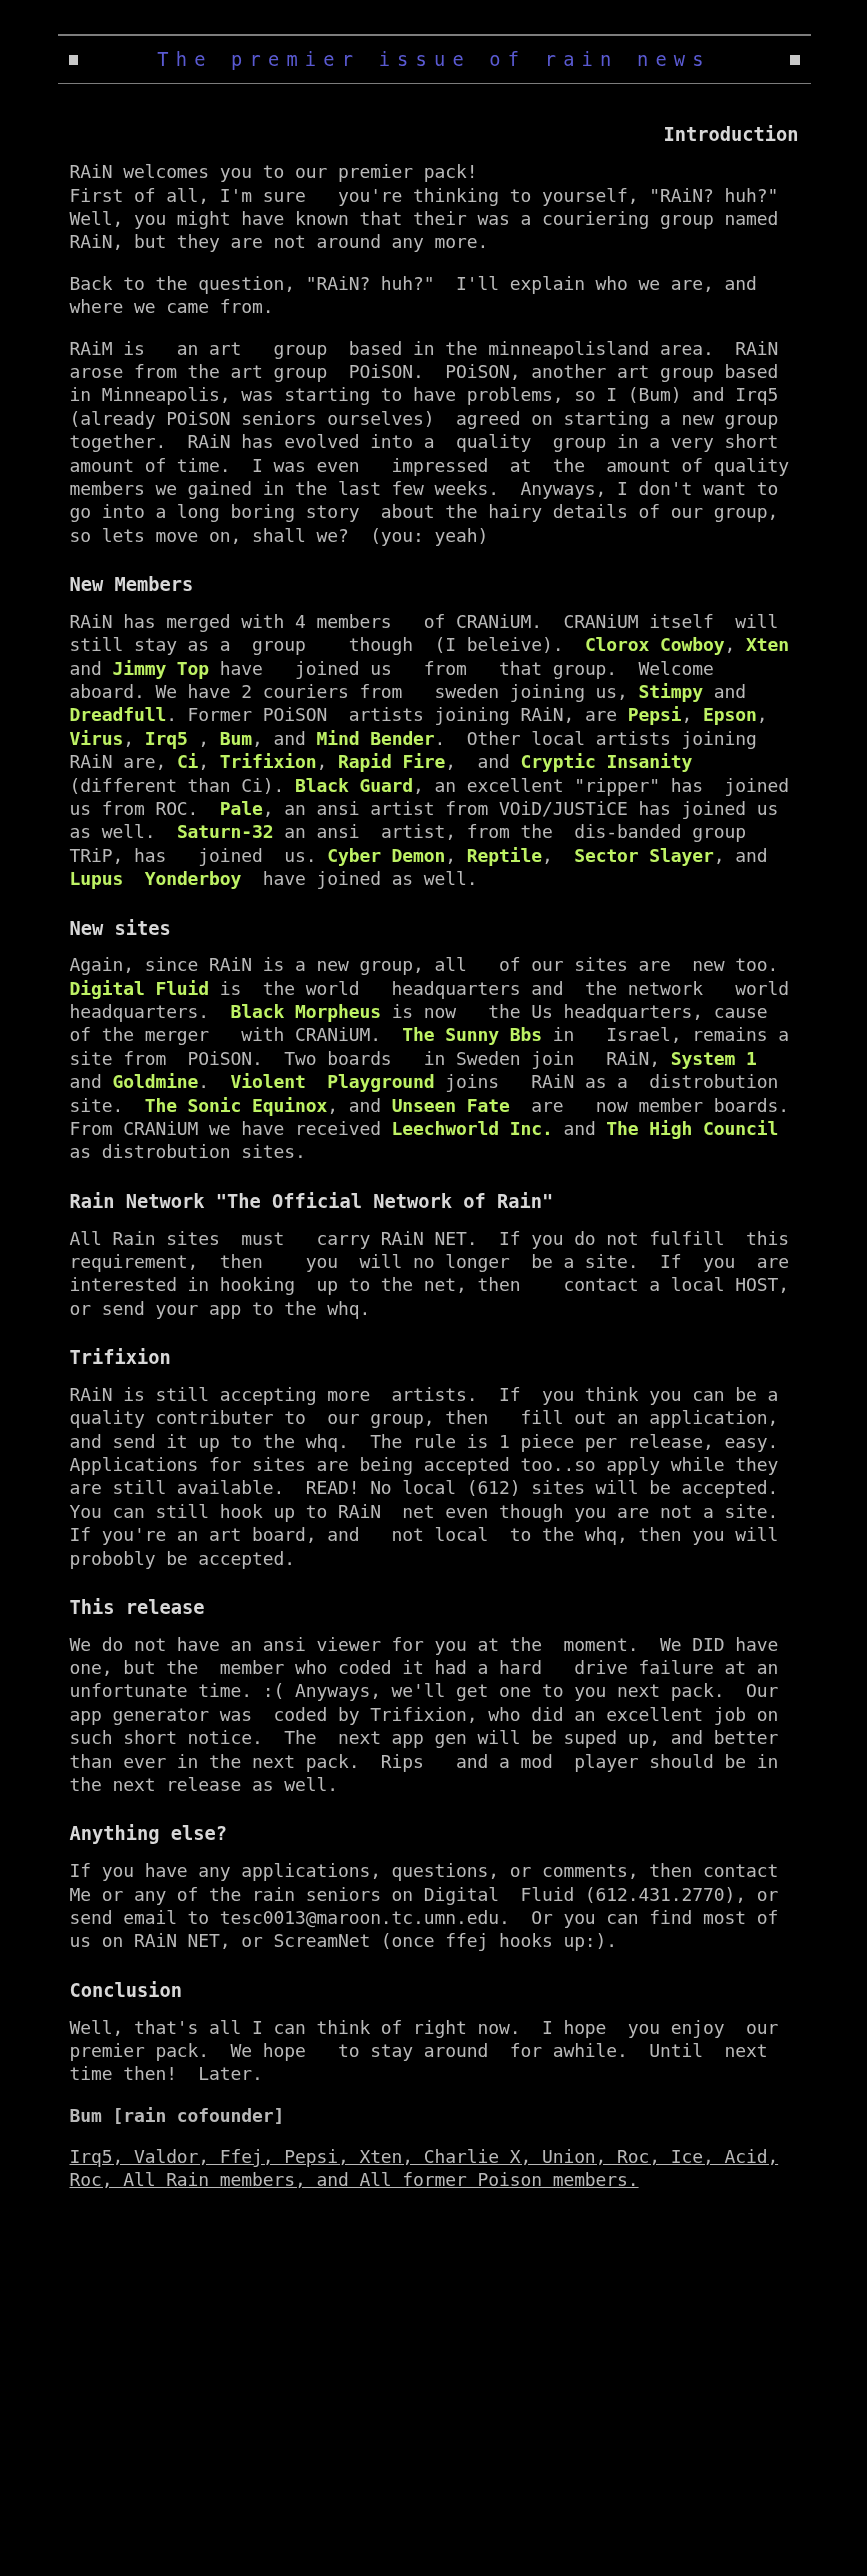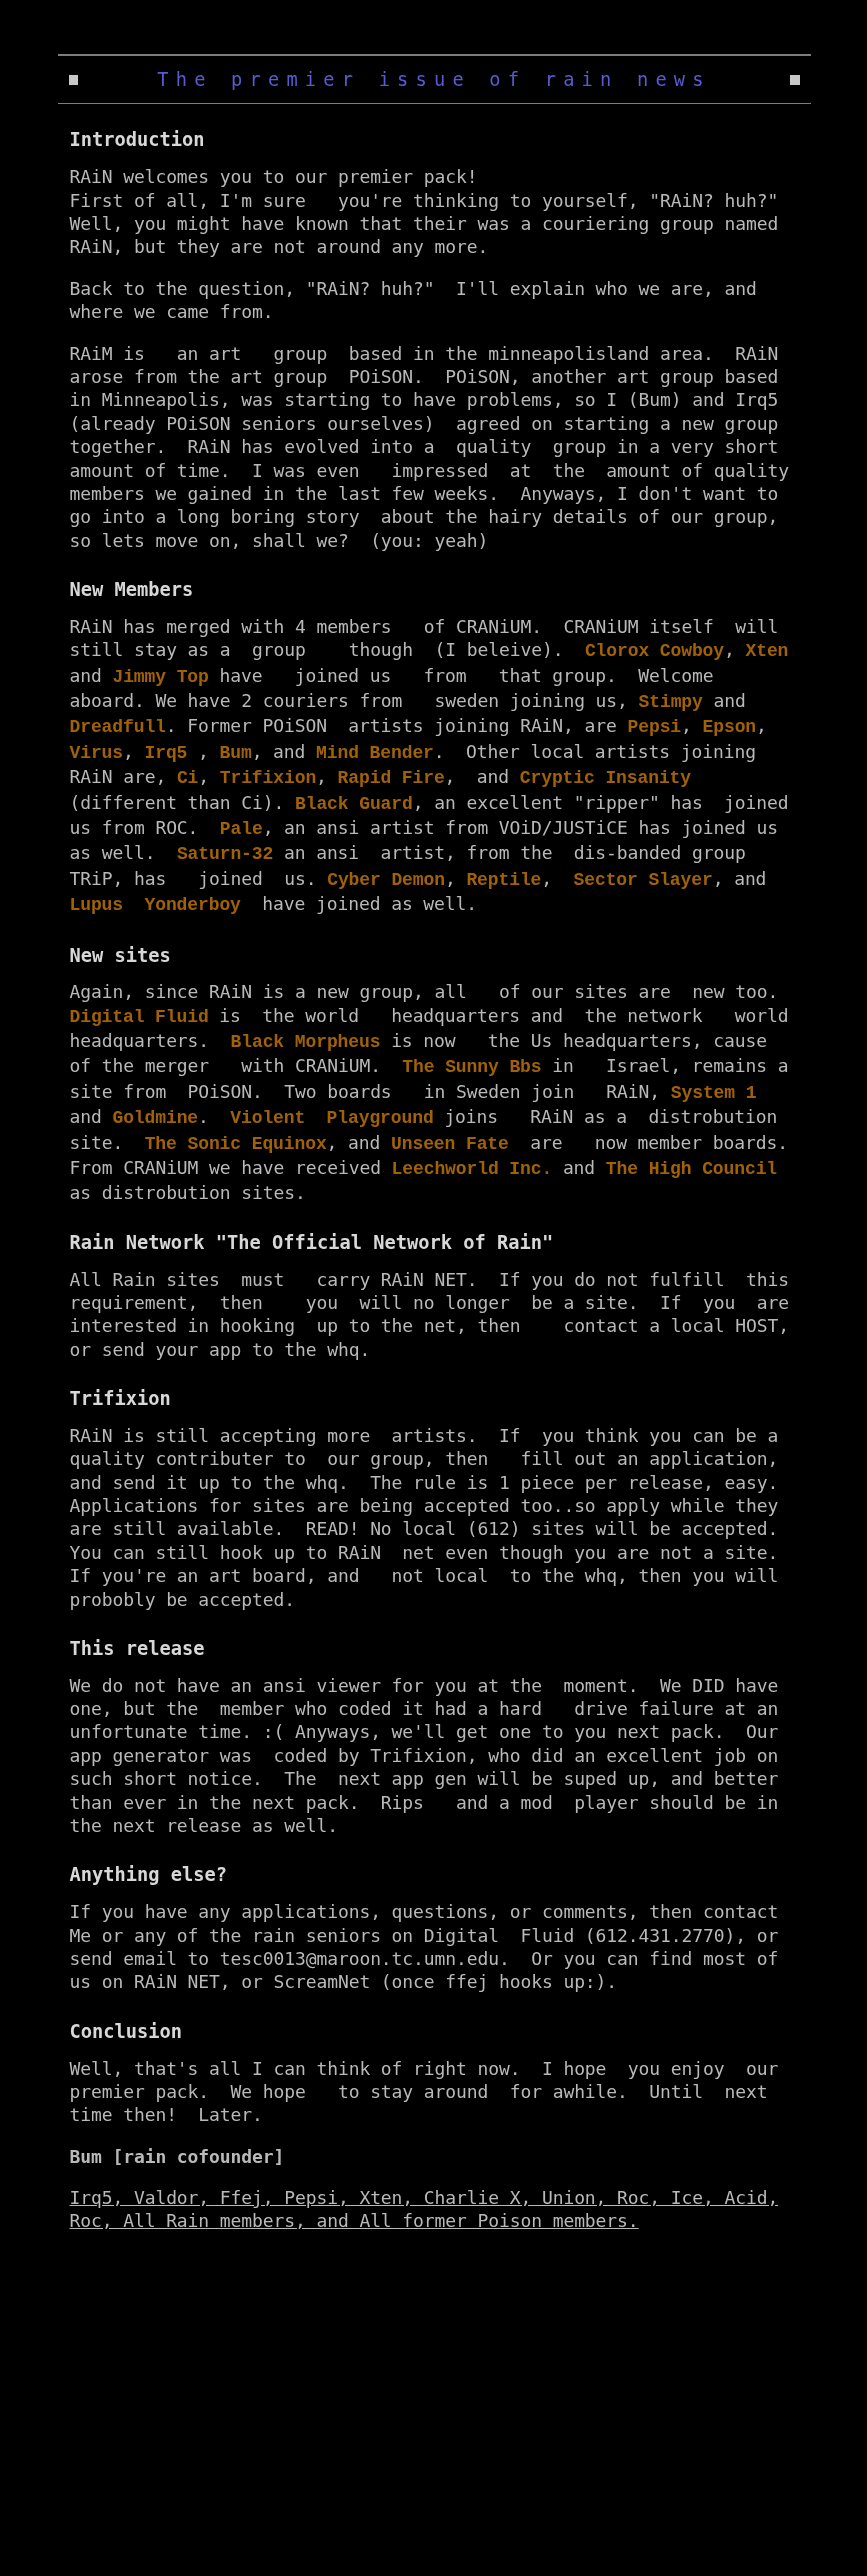--- a/index.html
+++ b/index.html
@@ -17,21 +17,21 @@
   .page {
     width: 868px;
     min-height: 2576px;
     background: #000000;
     position: relative;
     padding: 0;
     box-sizing: border-box;
   }
   .banner {
     margin: 0 auto;
-    padding-top: 54px;
+    padding-top: 34px;
     width: 753px;
   }
   .banner-rule {
     height: 1.8px;
     background: #7d7d7d;
     width: 753px;
     margin: 0 0 14.5px 0;
   }
   .banner-rule.bottom {
     margin: 13.3px 0 0 0;
@@ -65,31 +65,31 @@
     padding-top: 24px;
   }
   h2.section {
     color: #d8d8d8;
     font-size: 18.7px;
     font-weight: bold;
     margin: 28px 0 15.7px 0;
     letter-spacing: 0px;
     font-family: "DejaVu Sans Mono", monospace;
   }
-  h2.section:first-child { margin-top: 2px; }
+  h2.section:first-child { margin-top: 17px; text-align: right; }
   p.para {
     margin: 0 0 18px 0;
     font-size: 18px;
     line-height: 1.30;
     color: #b9b9b9;
     white-space: pre-wrap;
     letter-spacing: -0.1px;
   }
   p.para:last-child { margin-bottom: 0; text-decoration: underline; }
-  .hl { color: #a16207; font-weight: bold; font-family: Liberation Mono, monospace; }
+  .hl { color: #bef264; font-weight: bold; }
   .sig { color: #f2d024; font-weight: bold; }
   .tight { margin-bottom: 0; }
 </style>
 </head>
 <body>
 
 <div class="page">
 
   <div class="banner">
     <div class="banner-rule"></div>

